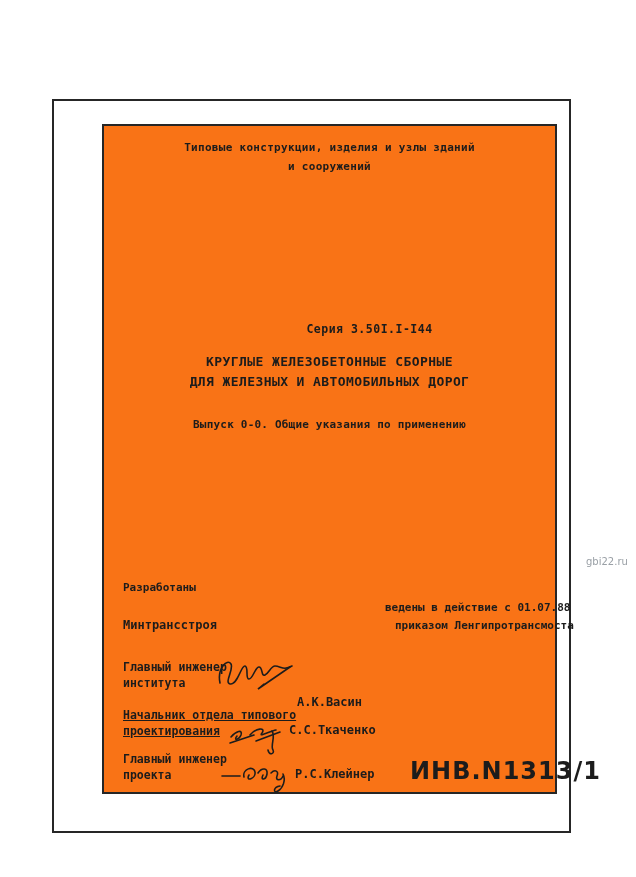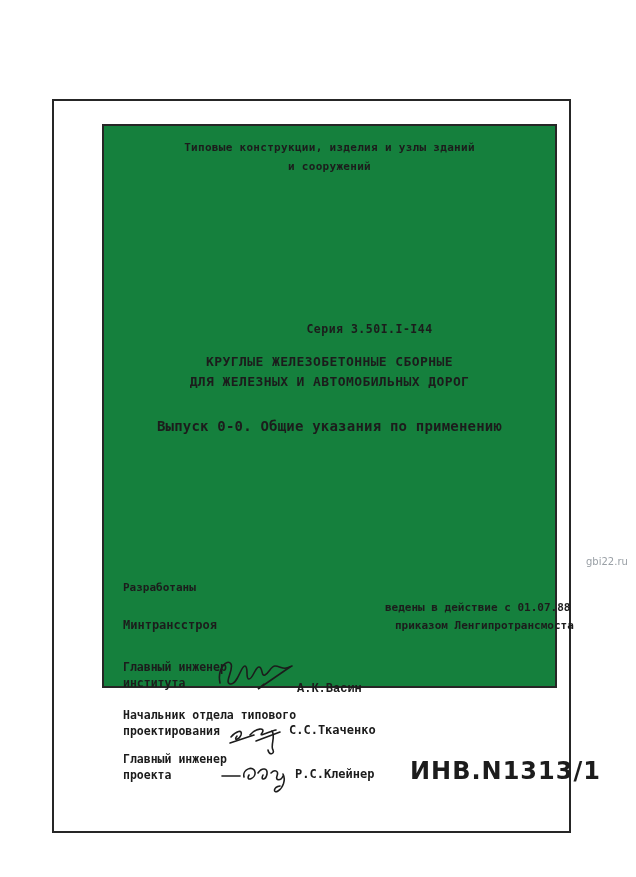--- a/index.html
+++ b/index.html
@@ -6,30 +6,30 @@
   .canvas {
     position:relative; width:636px; height:877px; background:#ffffff;
     font-family:"DejaVu Sans Mono","Liberation Mono",monospace;
     color:#1c1c1c; overflow:hidden;
   }
   .outer-frame {
     position:absolute; left:52px; top:99px; width:519px; height:734px;
     border:2px solid #262626; box-sizing:border-box; background:#ffffff;
   }
   .inner-frame {
-    position:absolute; left:102px; top:124px; width:455px; height:564px;
-    border:2px solid #262626; box-sizing:border-box; background:#15803d;
+    position:absolute; left:102px; top:124px; width:455px; height:670px;
+    border:2px solid #262626; box-sizing:border-box; background:#f97316;
   }
   .abs { position:absolute; }
   .ctr { left:0; width:100%; text-align:center; }
   .b { font-weight:700; }
   .header-block { top:12px; font-size:11px; line-height:19px; letter-spacing:.3px; }
   .series-line { top:196px; font-size:11.5px; letter-spacing:.5px;padding-left:40px; }
   .title-block { top:226px; font-size:13px; line-height:20px; letter-spacing:.4px; }
-  .issue-line { top:292px; font-size:14px; letter-spacing:.2px; }
+  .issue-line { top:292px; font-size:11px; letter-spacing:.2px; }
   .dev-label { left:19px; top:455px; font-size:11px; }
   .org-block { left:19px; top:490px; font-size:12px; line-height:18px; }
   .approval-block { left:281px; top:473px; font-size:11px; line-height:18px; white-space:nowrap; }
   .approval-l2 { padding-left:10px; }
   .approval-l3 { padding-left:9px; }
   .role { left:19px; font-size:11.5px; line-height:16px; white-space:nowrap; }
   .sig-name { font-size:12px; white-space:nowrap; }
   .sig svg { display:block; }
   .inv-number {
     left:306px; top:631px; font-family:"DejaVu Sans","Liberation Sans",sans-serif;
@@ -77,23 +77,23 @@
     <div class="abs role b" style="top:533px;">
       <div>Главный инженер</div>
       <div>института</div>
     </div>
     <div class="abs sig" style="left:110px; top:527px;">
       <svg width="84" height="44" viewBox="0 0 84 44" fill="none" stroke="#1c1c1c" stroke-width="1.6" stroke-linecap="round">
         <path d="M6,30 C3,16 13,5 17,11 C20,16 10,30 16,31 C24,32 27,12 31,13 C35,14 31,26 35,26 C39,26 41,14 45,14 C49,14 47,24 51,22 C55,20 57,13 61,13 C67,13 69,18 78,13"></path>
         <path d="M76,14 L44,36 L50,31"></path>
       </svg>
     </div>
-    <div class="abs sig-name b" style="left:193px; top:556px;font-family:Liberation Mono, monospace;">А.К.Васин</div>
+    <div class="abs sig-name b" style="left:193px; top:569px;">А.К.Васин</div>
 
-    <div class="abs role b" style="top:581px;">
+    <div class="abs role b" style="top:581px;text-decoration:underline;">
       <div>Начальник отдела типового</div>
       <div>проектирования</div>
     </div>
     <div class="abs sig" style="left:124px; top:593px;">
       <svg width="60" height="38" viewBox="0 0 60 38" fill="none" stroke="#1c1c1c" stroke-width="1.6" stroke-linecap="round">
         <path d="M3,18 C8,12 15,10 13,16 C11,21 5,22 9,17"></path>
         <path d="M2,24 L26,16"></path>
         <path d="M22,16 C28,9 38,8 34,14 C30,19 42,12 48,11"></path>
         <path d="M28,22 L52,13"></path>
         <path d="M44,12 C48,18 42,26 45,31 C47,35 41,37 40,31"></path>

